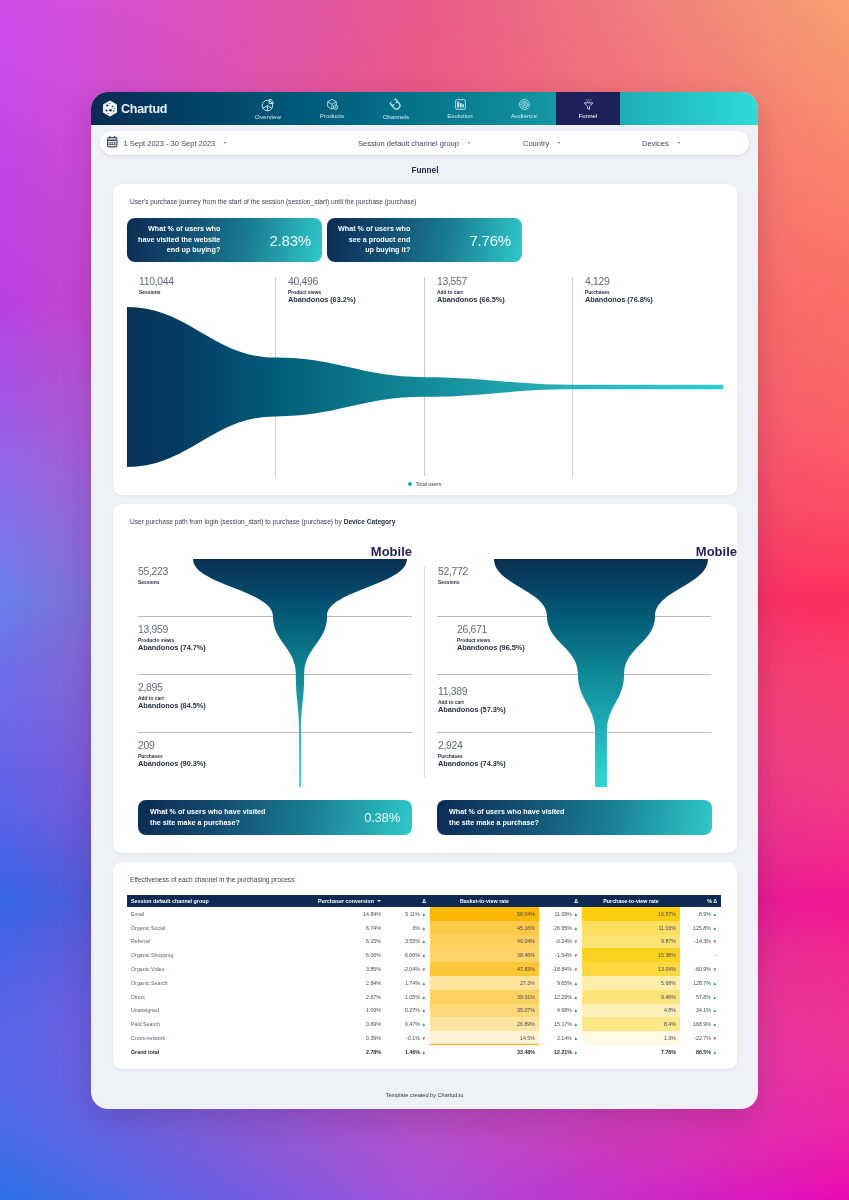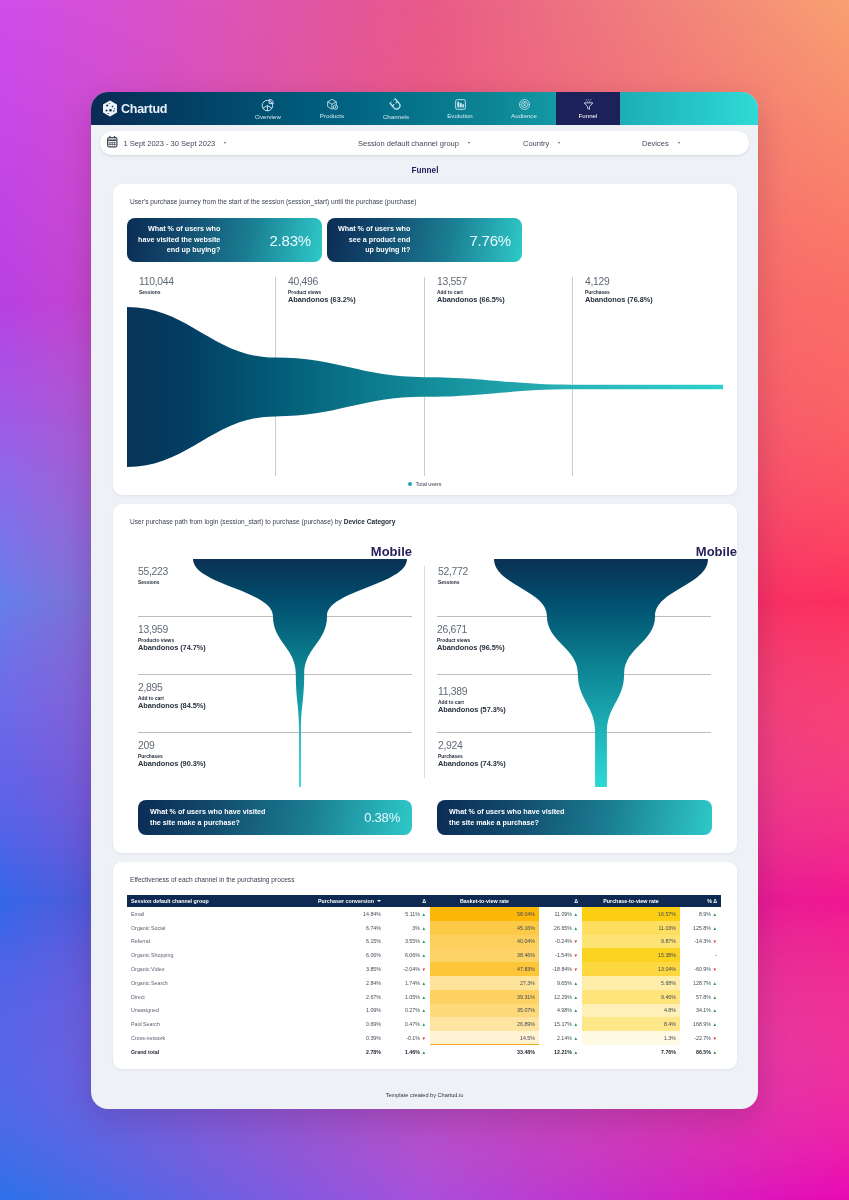--- a/index.html
+++ b/index.html
@@ -353,21 +353,21 @@
         <div class="dstep" style="top:216px">
           <div class="num">209</div>
           <div class="sub">Purchases</div>
           <div class="ab">Abandonos (90.3%)</div>
         </div>
 
         <div class="dstep" style="top:42px;left:325px">
           <div class="num">52,772</div>
           <div class="sub">Sessions</div>
         </div>
-        <div class="dstep" style="top:100px;left:324px">
+        <div class="dstep" style="top:100px;left:344px">
           <div class="num">26,671</div>
           <div class="sub">Product views</div>
           <div class="ab">Abandonos (96.5%)</div>
         </div>
         <div class="dstep" style="top:162px;left:325px">
           <div class="num">11,389</div>
           <div class="sub">Add to cart</div>
           <div class="ab">Abandonos (57.3%)</div>
         </div>
         <div class="dstep" style="top:216px;left:325px">

